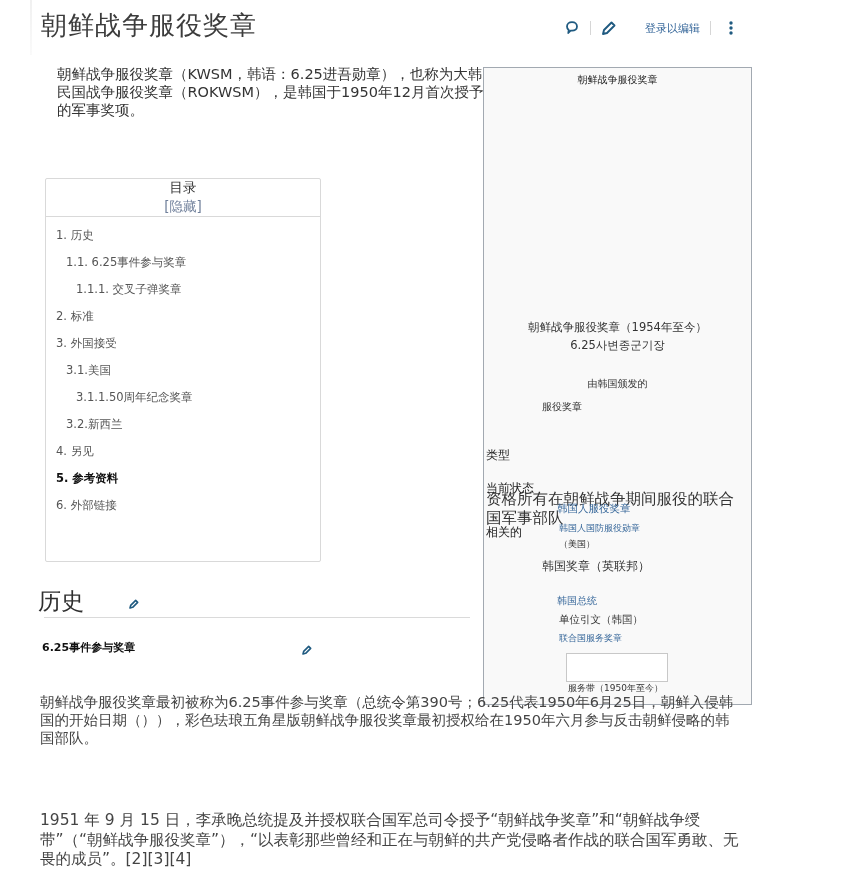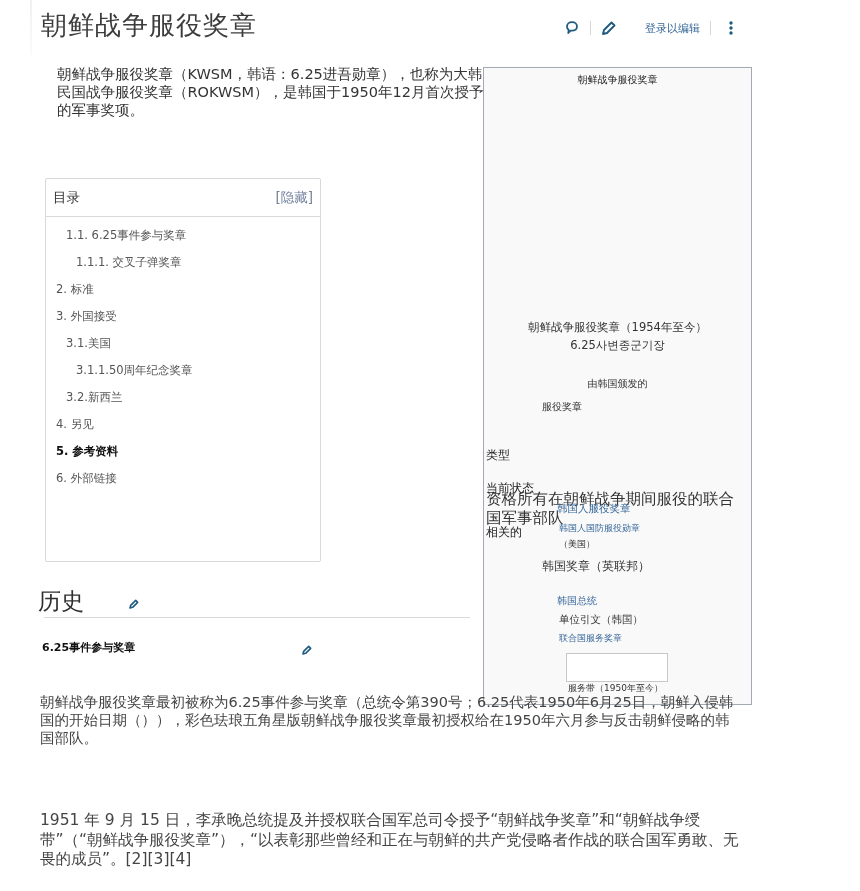--- a/index.html
+++ b/index.html
@@ -37,20 +37,21 @@
 
     
     .toc {
       position: absolute; left: 45px; top: 178px; width: 276px; height: 384px;
       border: 1px solid #d9d9d9; border-radius: 2px; background: #fff;
     }
     .toc-header {
       height: 38px; border-bottom: 1px solid #d9d9d9;
       display: flex; align-items: center; justify-content: space-between;
       padding: 0 7px 0 7px;
+      flex-direction: column;
     }
     .toc-title { font-size: 13.5px; color: #333; }
     .toc-toggle { font-size: 13.5px; color: #6f7f9a; cursor: pointer; }
     .toc-list { list-style: none; padding-top: 8px; }
     .toc-item { font-size: 11.5px; height: 27px; line-height: 20px; color: #555; cursor: pointer; white-space: nowrap; }
     .toc-item.l1 { padding-left: 10px; }
     .toc-item.l2 { padding-left: 20px; }
     .toc-item.l3 { padding-left: 30px; }
     .toc-item.bold { color: #111; font-weight: bold; }
 
@@ -131,20 +132,21 @@
   </div>
 
   <p class="intro">朝鲜战争服役奖章（KWSM，韩语：6.25进吾勋章），也称为大韩民国战争服役奖章（ROKWSM），是韩国于1950年12月首次授予的军事奖项。</p>
 
   <div class="toc">
     <div class="toc-header">
       <span class="toc-title">目录</span>
       <span class="toc-toggle">[隐藏]</span>
     </div>
     <ul class="toc-list">
+      <li class="toc-item l1">1. 历史</li>
       <li class="toc-item l2">1.1. 6.25事件参与奖章</li>
       <li class="toc-item l3">1.1.1. 交叉子弹奖章</li>
       <li class="toc-item l1">2. 标准</li>
       <li class="toc-item l1">3. 外国接受</li>
       <li class="toc-item l2">3.1.美国</li>
       <li class="toc-item l3">3.1.1.50周年纪念奖章</li>
       <li class="toc-item l2">3.2.新西兰</li>
       <li class="toc-item l1">4. 另见</li>
       <li class="toc-item l1 bold">5. 参考资料</li>
       <li class="toc-item l1">6. 外部链接</li>

